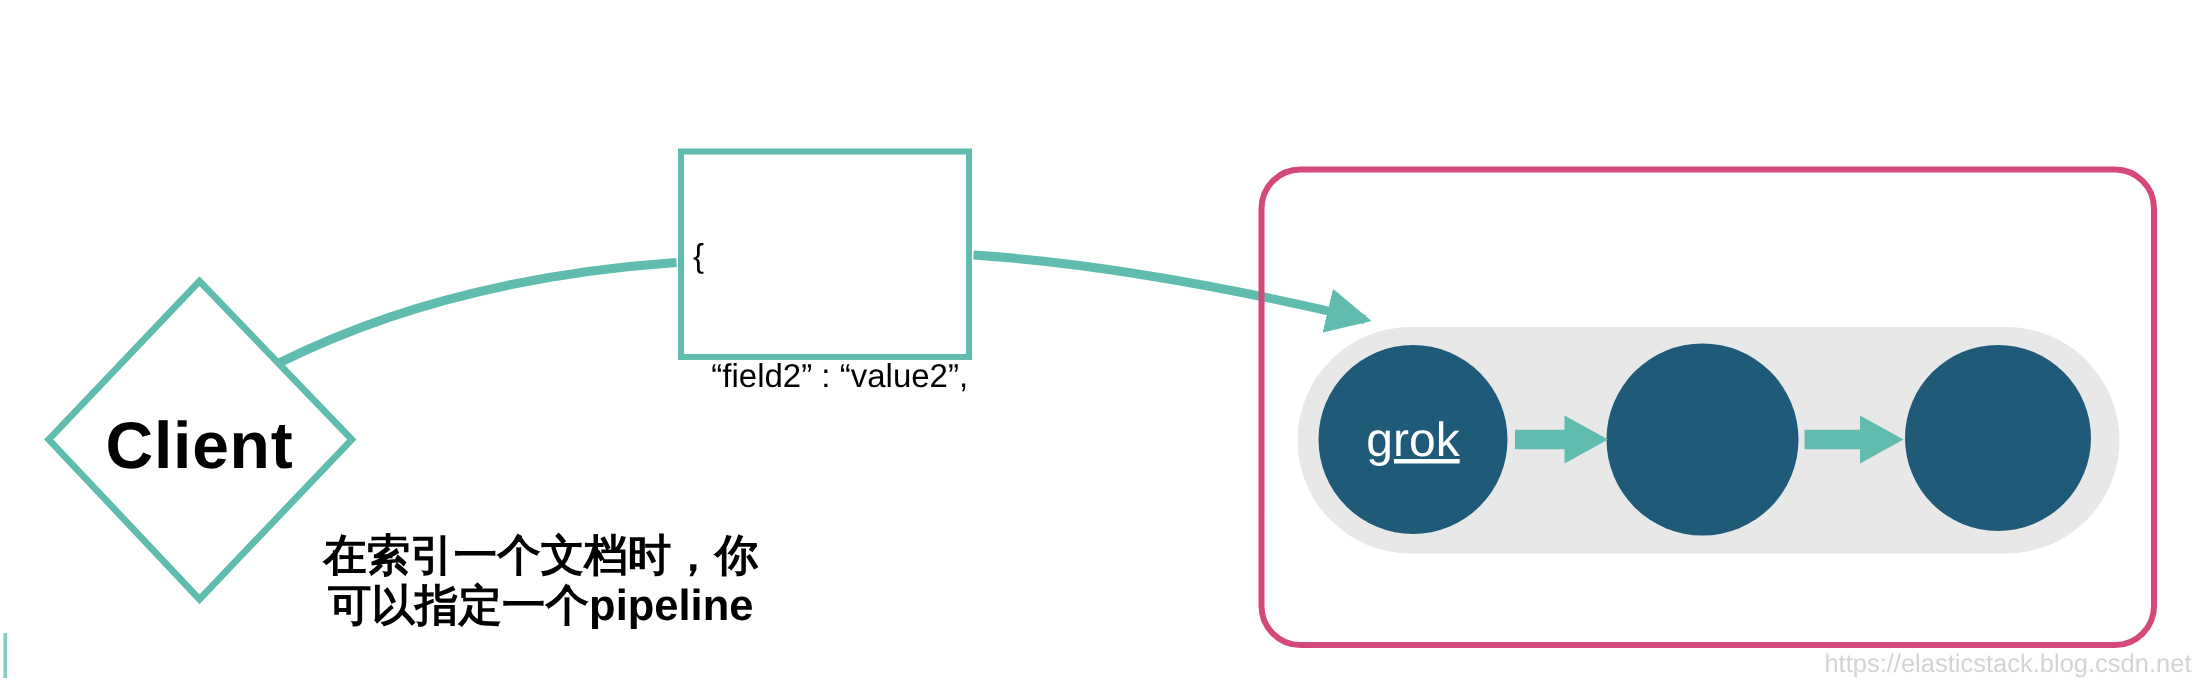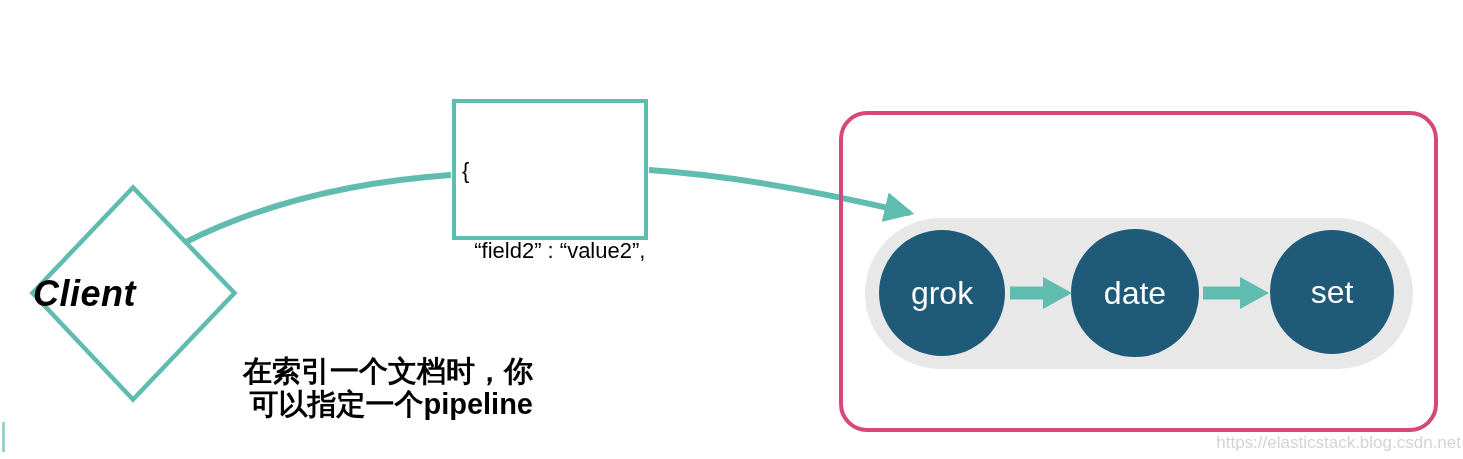--- a/index.html
+++ b/index.html
@@ -54,24 +54,24 @@
   }
   .txt {
     position: absolute;
     z-index: 2;
     color: var(--text-color);
   }
   .client-label {
     left: 33px;
     top: 273px;
     width: 200px;
-    font-size: 36px;
+    text-align: center;
+    font-size: 44px;
     font-weight: bold;
     letter-spacing: 0.5px;
-    font-style: italic;
   }
   .doc-box {
     position: absolute;
     z-index: 2;
     left: 452px;
     top: 99px;
     width: 196px;
     height: 141px;
     box-sizing: border-box;
     border: 4px solid var(--teal);
@@ -79,21 +79,21 @@
     padding: 2px 0 0 6px;
     font-size: 22px;
     line-height: 26.5px;
     white-space: pre;
     color: var(--text-color);
   }
   .caption {
     left: 188px;
     top: 355px;
     width: 345px;
-    text-align: right;
+    text-align: center;
     font-size: 29px;
     font-weight: bold;
     line-height: 33px;
   }
   .node-title {
     left: 840px;
     top: 122px;
     width: 597px;
     text-align: center;
     font-size: 31px;
@@ -101,21 +101,21 @@
   }
   .proc-label {
     position: absolute;
     z-index: 2;
     color: #ffffff;
     font-size: 32px;
     display: flex;
     align-items: center;
     justify-content: center;
   }
-  .proc-label.grok { left: 879px; top: 230px; width: 126px; height: 126px; }
+  .proc-label.grok { left: 879px; top: 230px; width: 126px; height: 126px; text-decoration: underline; }
   .proc-label.date { left: 1071px; top: 229px; width: 128px; height: 128px; }
   .proc-label.set  { left: 1270px; top: 230px; width: 124px; height: 124px; }
   .watermark {
     position: absolute;
     z-index: 3;
     right: 2px;
     bottom: 6px;
     font-size: 17px;
     color: var(--watermark-gray);
     margin-left: 30px;
@@ -161,18 +161,16 @@
     
   </div>
 
   <div class="txt caption">
     <div>在索引一个文档时，你</div>
     <div>可以指定一个pipeline</div>
   </div>
 
 
   <div class="proc-label grok">grok</div>
-  <div class="proc-label date">date</div>
-  <div class="proc-label set">set</div>
 
   <div class="watermark">https://elasticstack.blog.csdn.net</div>
 
 </div>
 
 </body></html>

